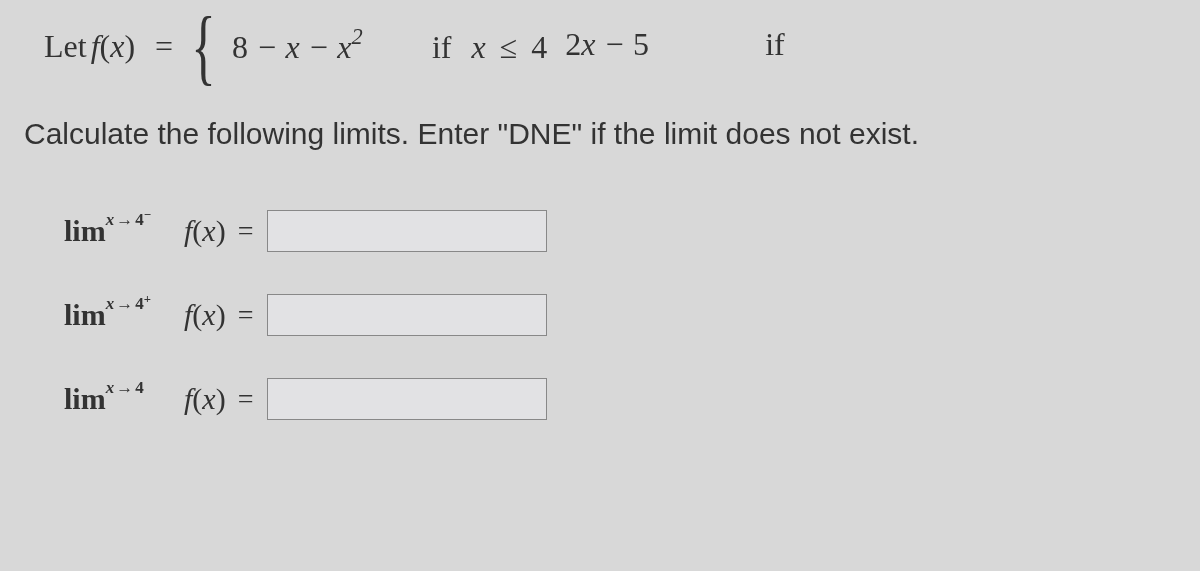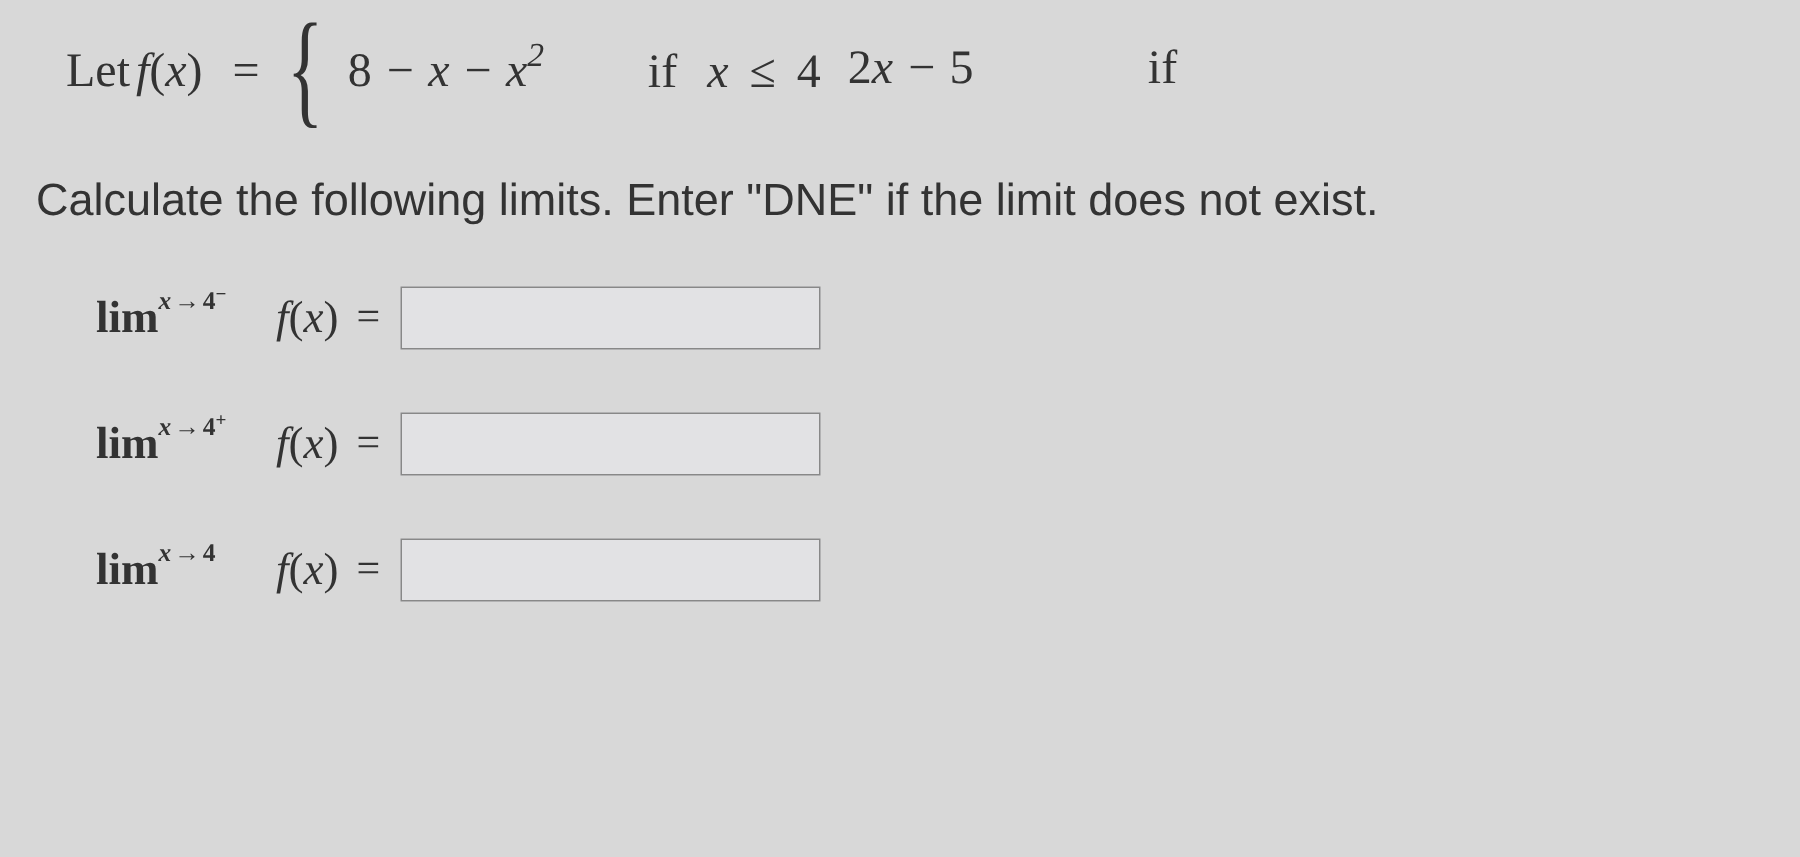--- a/index.html
+++ b/index.html
@@ -71,21 +71,21 @@
     }
     .sup {
       font-size: 0.7em;
       vertical-align: super;
       position: relative;
       top: -2px;
     }
     .instruction {
       font-size: 30px;
       font-family: 'Trebuchet MS', 'Segoe UI', sans-serif;
-      margin-bottom: 40px;
+      margin-bottom: 59px;
       margin-left: -20px;
     }
     .limits {
       margin-left: 20px;
     }
     .limit-row {
       display: flex;
       align-items: center;
       margin-bottom: 42px;
     }

